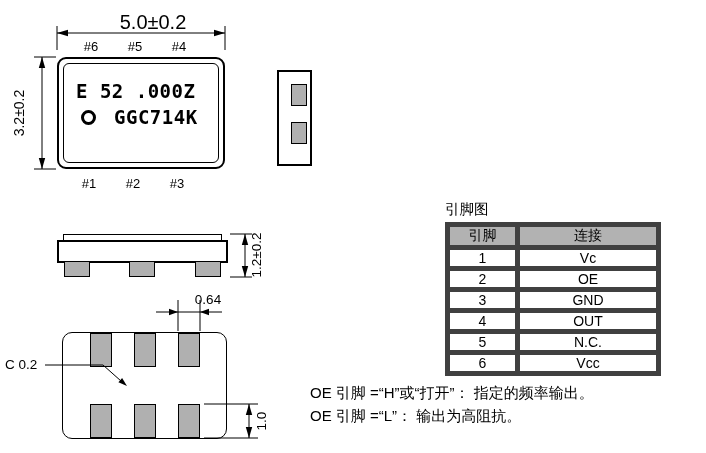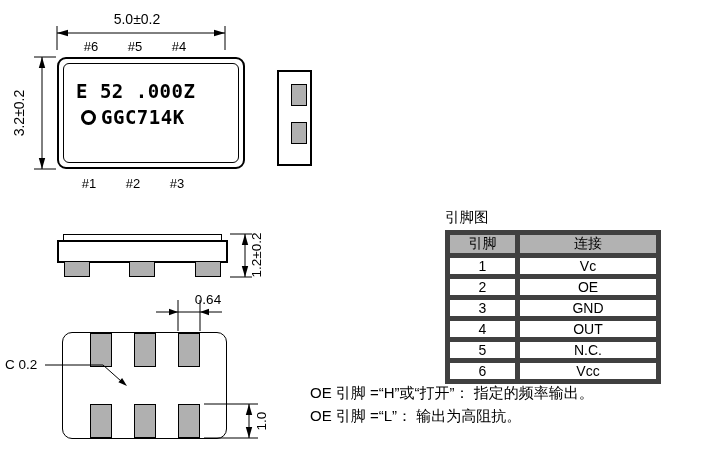--- a/index.html
+++ b/index.html
@@ -26,37 +26,37 @@
   table.pins .col-pin { width:70px; }
   table.pins .col-conn { width:141px; }
   .table-title { font-size:14.5px; margin-bottom:3px; }
   .note { position:absolute; font-size:15px; white-space:nowrap; }
 </style>
 </head>
 <body>
 
 <div id="canvas">
 
-  <div class="abs outline" style="left:57px; top:57px; width:188px; height:112px; border-radius:9px;padding-left:37px;">
+  <div class="abs outline" style="left:57px; top:57px; width:168px; height:112px; border-radius:9px;padding-left:37px;">
     <div class="abs" style="left:4px; top:4px; right:4px; bottom:4px; border:1px solid #000; border-radius:6px;"></div>
     <div class="abs marking" style="left:17px; top:21px;">E 52 .000Z</div>
-    <div class="abs" style="left:22px; top:47px; display:flex; align-items:center; gap:5px;">
+    <div class="abs" style="left:22px; top:47px; display:flex; align-items:center; gap:18px;">
       <span class="logo-ring"></span>
       <span class="marking">GGC714K</span>
     </div>
   </div>
 
   <div class="pinlbl" style="left:78px; top:39px;">#6</div>
   <div class="pinlbl" style="left:122px; top:39px;">#5</div>
   <div class="pinlbl" style="left:166px; top:39px;">#4</div>
   <div class="pinlbl" style="left:76px; top:176px;">#1</div>
   <div class="pinlbl" style="left:120px; top:176px;">#2</div>
   <div class="pinlbl" style="left:164px; top:176px;">#3</div>
 
-  <div class="dimtext center" style="left:92px; top:11px; width:90px; font-size:14px;">5.0±0.2</div>
+  <div class="dimtext center" style="left:108px; top:11px; width:90px; font-size:20px;">5.0±0.2</div>
   <div class="dimtext vert" style="left:-16px; top:106px; width:70px; height:14px; line-height:14px; font-size:14px;">3.2±0.2</div>
 
   <div class="abs outline" style="left:277px; top:70px; width:35px; height:96px;">
     <div class="pad" style="left:12px; top:12px; width:16px; height:22px;"></div>
     <div class="pad" style="left:12px; top:50px; width:16px; height:22px;"></div>
   </div>
 
   <div class="abs thin-outline" style="left:63px; top:234px; width:159px; height:8px;"></div>
   <div class="abs outline" style="left:57px; top:240px; width:171px; height:23px;"></div>
   <div class="pad" style="left:64px;  top:261px; width:26px; height:16px;"></div>
@@ -69,21 +69,21 @@
   <div class="pad" style="left:134px; top:333px; width:22px; height:34px;"></div>
   <div class="pad" style="left:178px; top:333px; width:22px; height:34px;"></div>
   <div class="pad" style="left:90px;  top:404px; width:22px; height:34px;"></div>
   <div class="pad" style="left:134px; top:404px; width:22px; height:34px;"></div>
   <div class="pad" style="left:178px; top:404px; width:22px; height:34px;"></div>
 
   <div class="dimtext center" style="left:186px; top:292px; width:44px;text-align:center;">0.64</div>
   <div class="dimtext" style="left:5px; top:357px;">C 0.2</div>
   <div class="dimtext vert" style="left:242px; top:414px; width:40px; height:14px; line-height:14px;">1.0</div>
 
-  <div class="abs" style="left:445px; top:208px;">
+  <div class="abs" style="left:445px; top:200px;">
     <div class="table-title">引脚图</div>
     <table class="pins">
       <tbody>
           <tr>
         <th class="col-pin">引脚</th>
         <th class="col-conn">连接</th>
       </tr>
       <tr>
         <td>1</td>
         <td>Vc</td>

